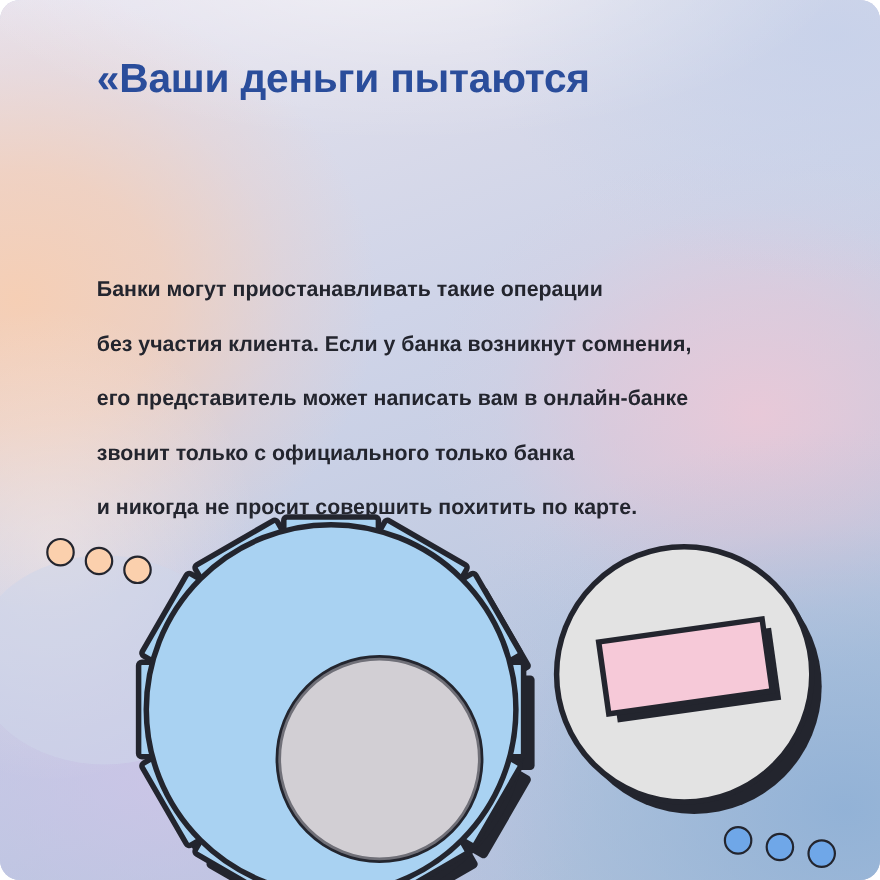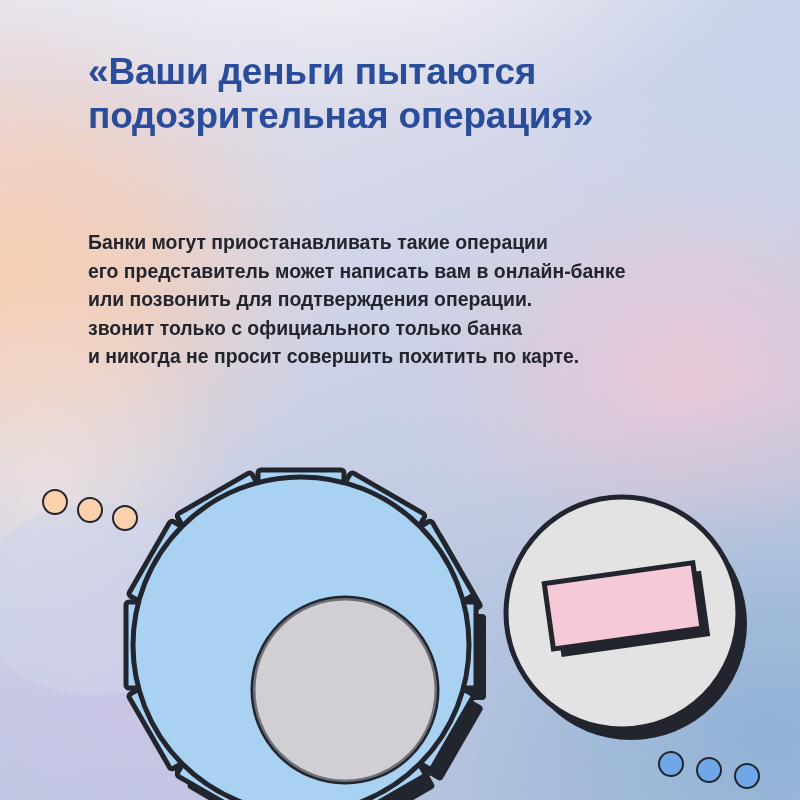--- a/index.html
+++ b/index.html
@@ -13,20 +13,21 @@
     overflow: hidden;
     font-family: "Liberation Sans", sans-serif;
   }
 
   #slide {
     position: relative;
     width: 800px;
     height: 800px;
     overflow: hidden;
     background: #cfd2e8;
+    border-radius: 18px;
   }
 
   
   .bg-layer {
     position: absolute;
     inset: 0;
   }
   .bg-base {
     background:
       linear-gradient(160deg,
@@ -113,20 +114,21 @@
     top: 228px;
     width: 650px;
     color: #23252e;
     font-size: 19.4px;
     line-height: 28.5px;
     font-weight: 600;
   }
   .body-copy .p-line {
     display: block;
     white-space: pre;
+    margin-top: 21px;
   }
 
   
   .dot {
     position: absolute;
     border-radius: 50%;
   }
   .dot-peach {
     width: 26px;
     height: 26px;
@@ -248,24 +250,23 @@
   <div class="dot dot-peach" style="left:42px; top:489px;"></div>
   <div class="dot dot-peach" style="left:77px; top:497px;"></div>
   <div class="dot dot-peach" style="left:112px; top:505px;"></div>
 
   <div class="dot dot-blue" style="left:658px; top:751px;"></div>
   <div class="dot dot-blue" style="left:696px; top:757px;"></div>
   <div class="dot dot-blue" style="left:734px; top:763px;"></div>
 
   <h1 class="headline">
     <span class="hl-line">«Ваши деньги пытаются</span>
-    <span class="hl-line">подозрительная операция»</span>
   </h1>
 
   <div class="body-copy">
     <span class="p-line">Банки могут приостанавливать такие операции</span>
+    <span class="p-line">без участия клиента. Если у банка возникнут сомнения,</span>
     <span class="p-line">его представитель может написать вам в онлайн-банке</span>
-    <span class="p-line">или позвонить для подтверждения операции.</span>
     <span class="p-line">звонит только с официального только банка</span>
     <span class="p-line">и никогда не просит совершить похитить по карте.</span>
   </div>
 
 </div>
 
 </body></html>

